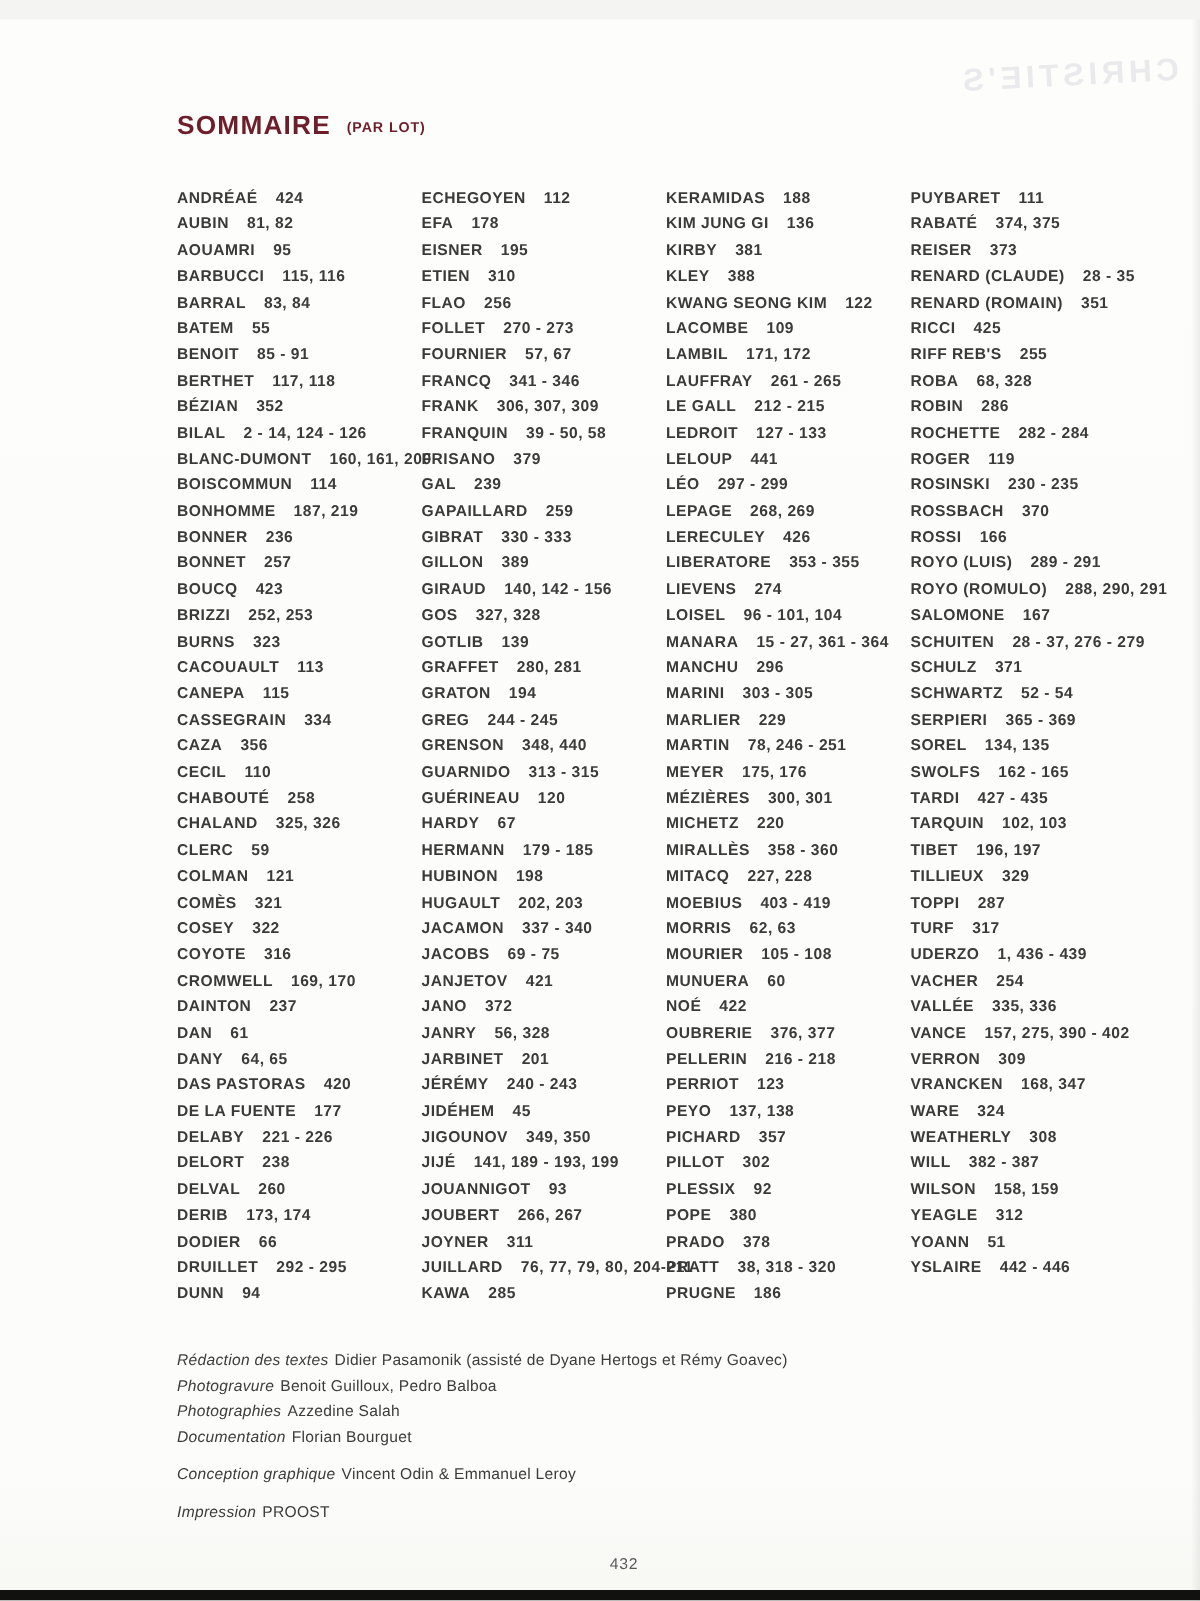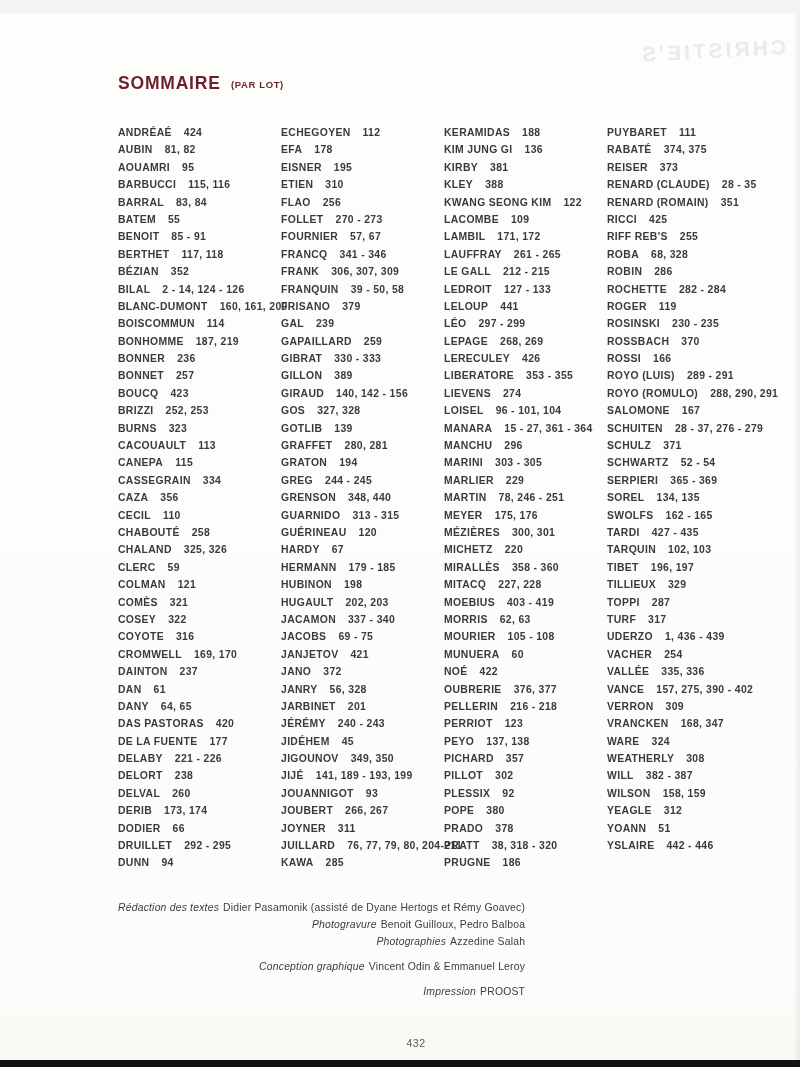--- a/index.html
+++ b/index.html
@@ -44,21 +44,21 @@
   }
   .col{width:163px;flex:0 0 163px;}
   .entry{
     height:17.4px;line-height:17.4px;
     font-size:10.4px;color:#3d3d3d;
     letter-spacing:.35px;white-space:nowrap;
     font-weight:500;
   }
   .ename{font-weight:bold;color:#3a3a3a;}
   .elots{margin-left:12px;color:#3a3a3a;font-weight:bold;}
-  .credits{position:absolute;left:118px;top:886px;text-align:right;}
+  .credits{position:absolute;left:118px;top:886px;}
   .credit-group{margin-bottom:8px;}
   .credit-line{
     height:17px;line-height:17px;
     font-size:10.4px;color:#3c3c3c;letter-spacing:.2px;white-space:nowrap;
   }
   .credit-label{font-style:italic;}
   .credit-value{margin-left:4px;}
   .page-number{
     position:absolute;left:16px;top:1024px;width:800px;
     text-align:center;font-size:10.5px;color:#5a5a5a;letter-spacing:.5px;
@@ -255,20 +255,21 @@
         <div class="entry"><span class="ename">YOANN</span><span class="elots">51</span></div>
         <div class="entry"><span class="ename">YSLAIRE</span><span class="elots">442 - 446</span></div>
       </div>
     </div>
 
   <div class="credits">
       <div class="credit-group">
         <div class="credit-line"><span class="credit-label">Rédaction des textes</span><span class="credit-value">Didier Pasamonik (assisté de Dyane Hertogs et Rémy Goavec)</span></div>
         <div class="credit-line"><span class="credit-label">Photogravure</span><span class="credit-value">Benoit Guilloux, Pedro Balboa</span></div>
         <div class="credit-line"><span class="credit-label">Photographies</span><span class="credit-value">Azzedine Salah</span></div>
+        <div class="credit-line"><span class="credit-label">Documentation</span><span class="credit-value">Florian Bourguet</span></div>
       </div>
       <div class="credit-group">
         <div class="credit-line"><span class="credit-label">Conception graphique</span><span class="credit-value">Vincent Odin &amp; Emmanuel Leroy</span></div>
       </div>
       <div class="credit-group">
         <div class="credit-line"><span class="credit-label">Impression</span><span class="credit-value">PROOST</span></div>
       </div>
     </div>
 
   <div class="page-number">432</div>

